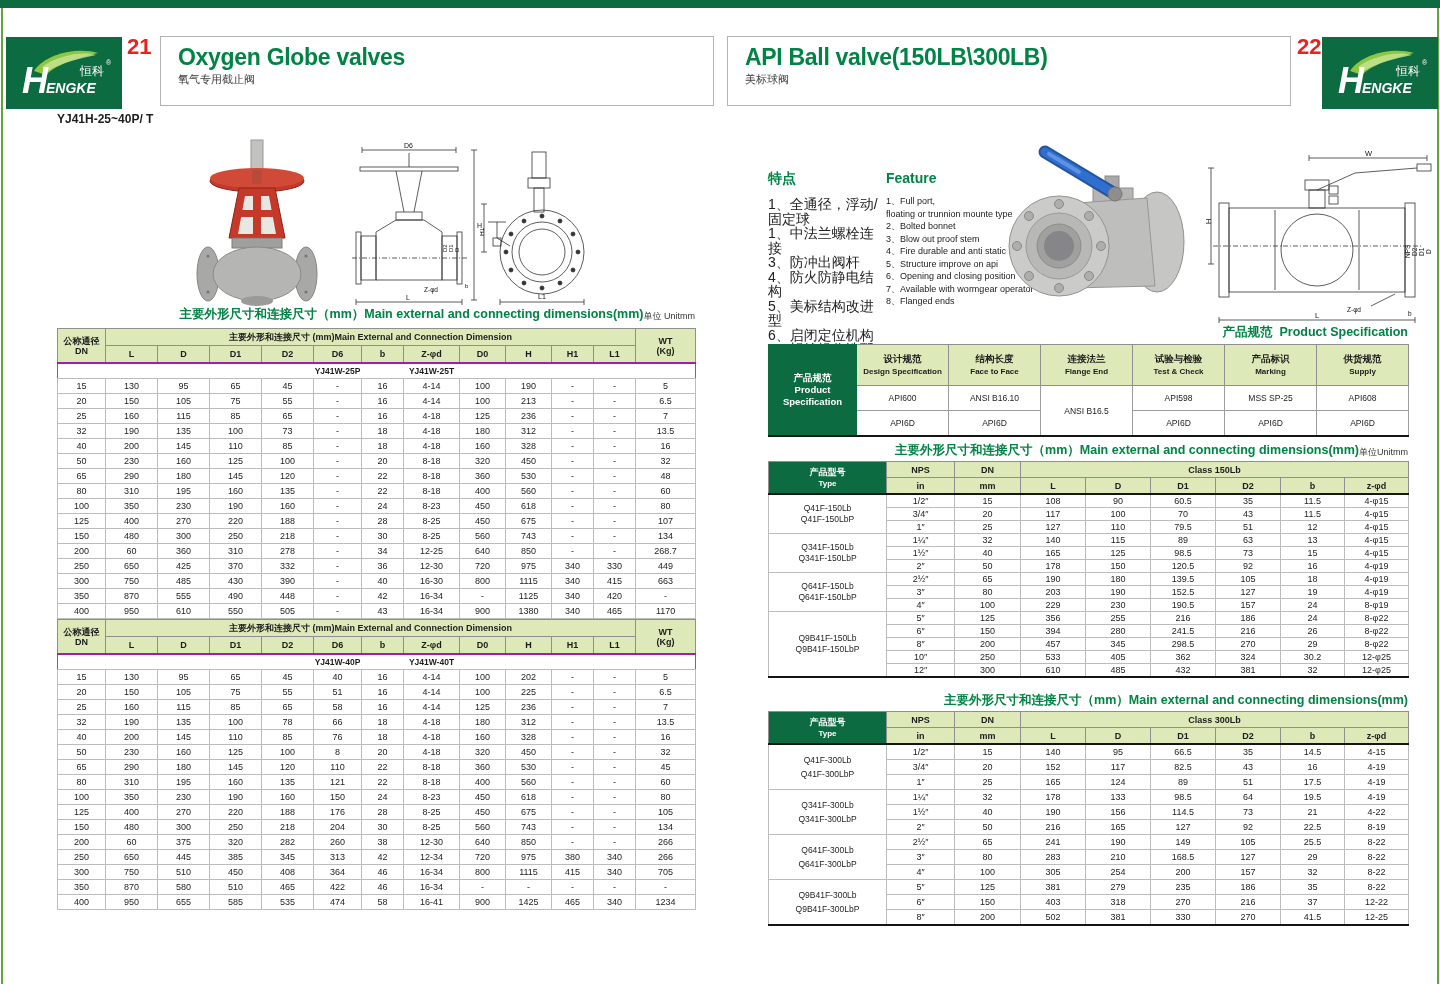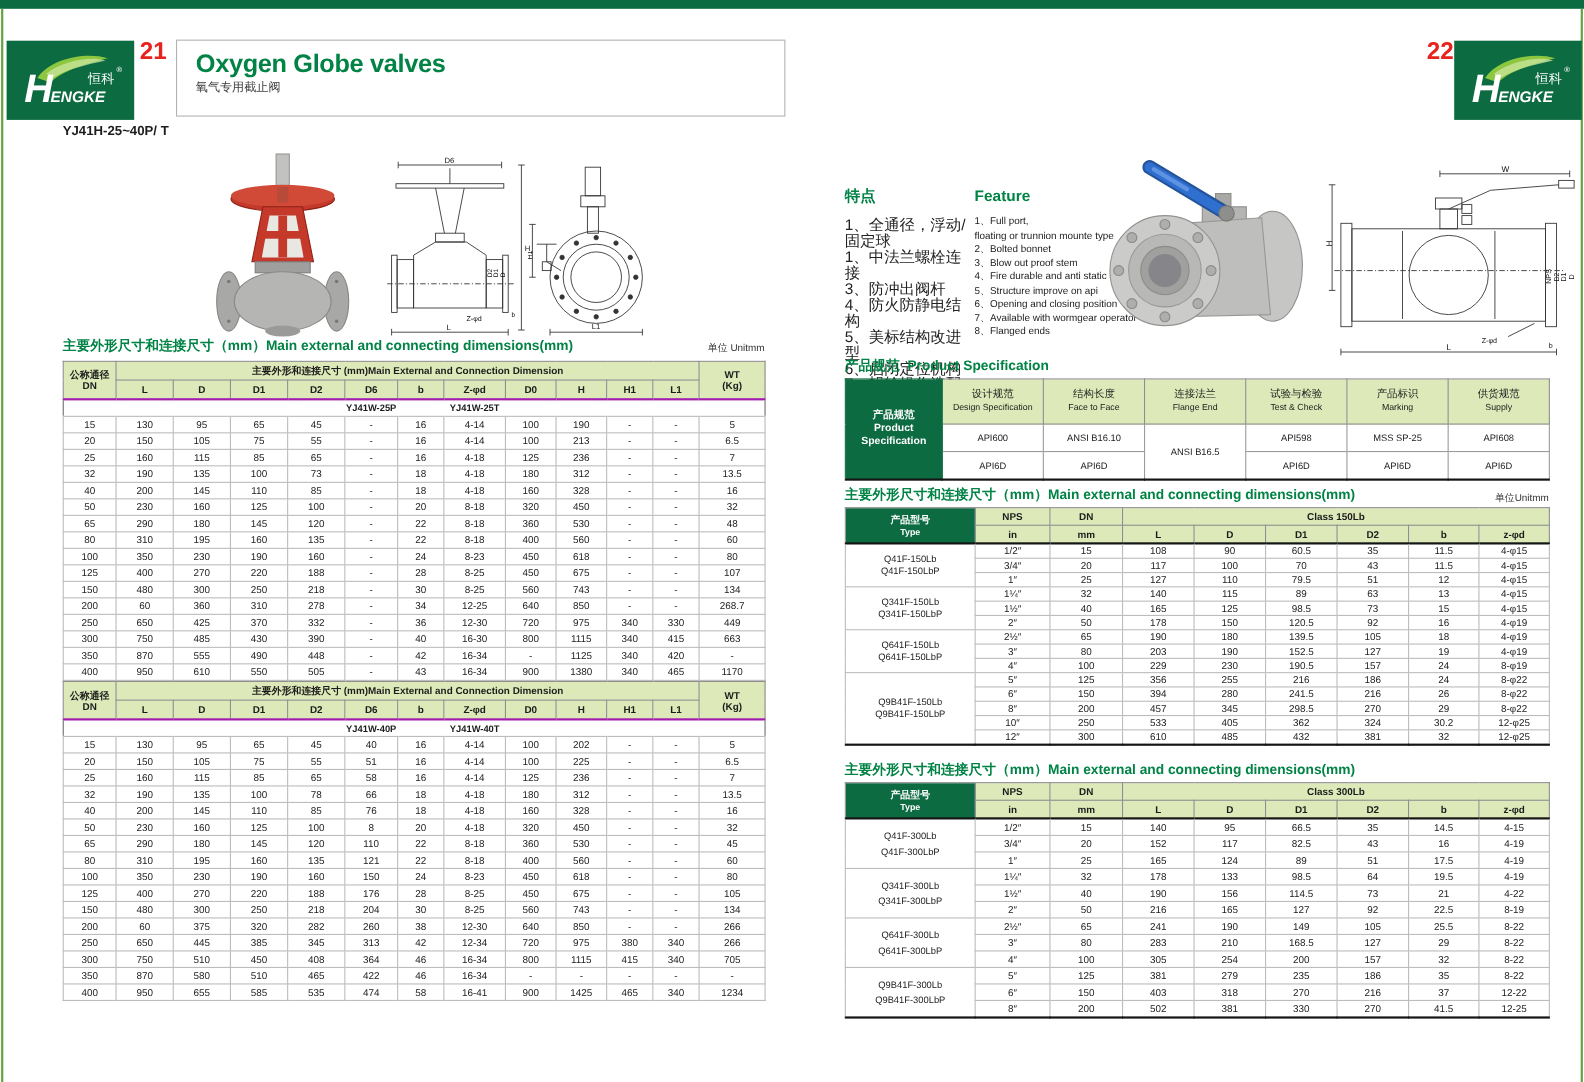--- a/index.html
+++ b/index.html
@@ -16,21 +16,21 @@
   .tbox{position:absolute;top:36px;height:68px;border:1px solid #b3b3b3;background:#fff;}
   .tbox.left{left:160px;width:552px}.tbox.right{left:727px;width:562px}
   .tbox h1{margin:7px 0 1px 17px;font-size:23px;font-weight:bold;color:#008345;letter-spacing:-0.3px;}
   .tbox .sub{margin-left:17px;font-size:11px;color:#3c3c3c;}
 
   .model-code{position:absolute;left:57px;top:112px;font-size:12px;font-weight:bold;color:#1d1d1d;}
 
   .figure{position:absolute;}
 
   
-  .sec{position:absolute;font-size:12.5px;font-weight:bold;color:#008345;}
+  .sec{position:absolute;font-size:12.5px;font-weight:bold;color:#008345;text-align:right;}
   .sec .unit{font-weight:normal;color:#333;font-size:9px;float:right;margin-top:4px;}
 
   
   .ltab{border-collapse:collapse;table-layout:fixed;width:638px;border:1px solid #6f6f6f;}
   .ltab th{background:#dde9b9;border:1px solid #8f8f8f;font-size:9px;font-weight:bold;color:#1c1c1c;padding:0;height:16px;}
   .ltab th.bb{border-bottom:2px solid #a21caf;}
   .ltab td{border:1px solid #bcbcbc;text-align:center;font-size:9px;color:#1c1c1c;padding:0;height:14px;line-height:14px;}
   .ltab .mrow td{border-left:none;border-right:none;font-weight:bold;font-size:8.5px;height:13px;}
   .dn2{font-size:8.5px;line-height:10px;}
 
@@ -40,21 +40,21 @@
   .rtab th.bb{border-bottom:2px solid #151515;}
   .rtab th.dark,.spec .dark{background:#0d6b42;color:#fff;}
   .rtab td{border:1px solid #bcbcbc;text-align:center;font-size:9px;color:#1c1c1c;padding:0;height:12px;line-height:12px;}
   #rt300 td{height:14px;line-height:14px;}
   .rtab td.typec{font-size:8.5px;line-height:11px;margin-left:46px;}
   .hdr-2l{font-size:9.5px;line-height:11px;}
   .hdr-2l .en{font-weight:bold;font-size:8px;}
 
   
   .spec{border-collapse:collapse;table-layout:fixed;width:640px;border:1px solid #6f6f6f;border-bottom:2px solid #151515;}
-  .spec th{background:#dde9b9;border:1px solid #8f8f8f;font-size:9.5px;color:#1c1c1c;padding:0;height:40px;line-height:12px;font-weight:normal;}
+  .spec th{background:#dde9b9;border:1px solid #8f8f8f;font-size:9.5px;color:#1c1c1c;padding:0;height:40px;line-height:12px;font-weight:bold;}
   .spec th .en{font-size:8px;}
   .spec td{border:1px solid #9c9c9c;text-align:center;font-size:8.5px;color:#1c1c1c;height:24px;padding:0;}
   .spec td.dark{border:1px solid #0d6b42;font-size:9.5px;line-height:12px;font-weight:bold;}
 
   
   .feat{position:absolute;top:170px;}
   .feat h2{margin:0 0 9px 0;font-size:14px;color:#008345;font-weight:bold;}
   .feat ul{list-style:none;margin:0;padding:0;}
   .feat li{font-size:9px;line-height:12.5px;color:#222;}
   .feat.zh{left:768px;width:118px;}
@@ -80,20 +80,24 @@
       <text x="74" y="38" font-size="12" fill="#ffffff">恒科</text>
       <text x="100" y="28" font-size="7" fill="#ffffff">®</text>
     </svg>
   </div>
   <div class="pnum left">21</div>
   <div class="tbox left">
     <h1>Oxygen Globe valves</h1>
     <div class="sub">氧气专用截止阀</div>
   </div>
 
+  <div class="tbox right">
+    <h1>API Ball valve(150LB\300LB)</h1>
+    <div class="sub">美标球阀</div>
+  </div>
   <div class="pnum right">22</div>
   <div class="logo right">
     <svg width="116" height="72" viewBox="0 0 116 72">
       <path d="M28,34 C40,16 72,10 92,16 C76,20 52,26 40,38 Z" fill="#8dc63f"></path>
       <path d="M36,30 C52,18 76,14 90,18 C72,22 54,26 42,34 Z" fill="#c7e49a" opacity="0.8"></path>
       <text x="16" y="56" font-size="36" font-weight="bold" font-style="italic" fill="#ffffff">H</text>
       <text x="40" y="56" font-size="14" font-weight="bold" font-style="italic" fill="#ffffff">ENGKE</text>
       <text x="74" y="38" font-size="12" fill="#ffffff">恒科</text>
       <text x="100" y="28" font-size="7" fill="#ffffff">®</text>
     </svg>

